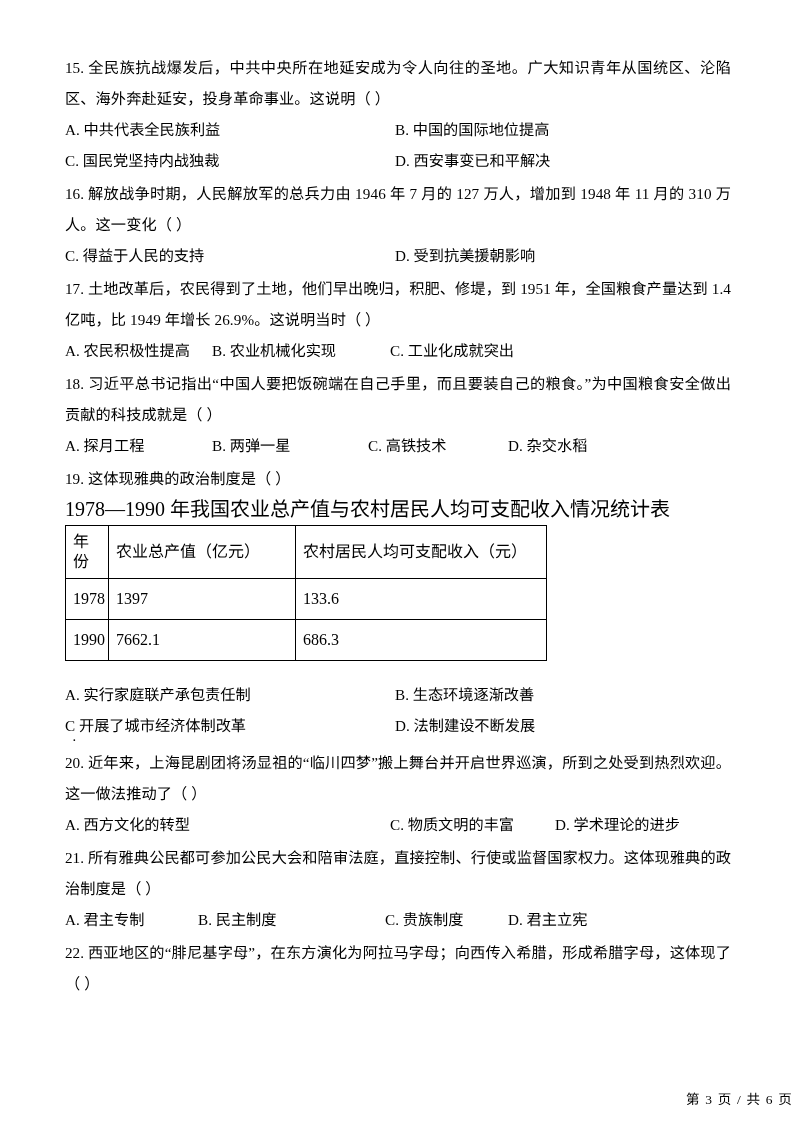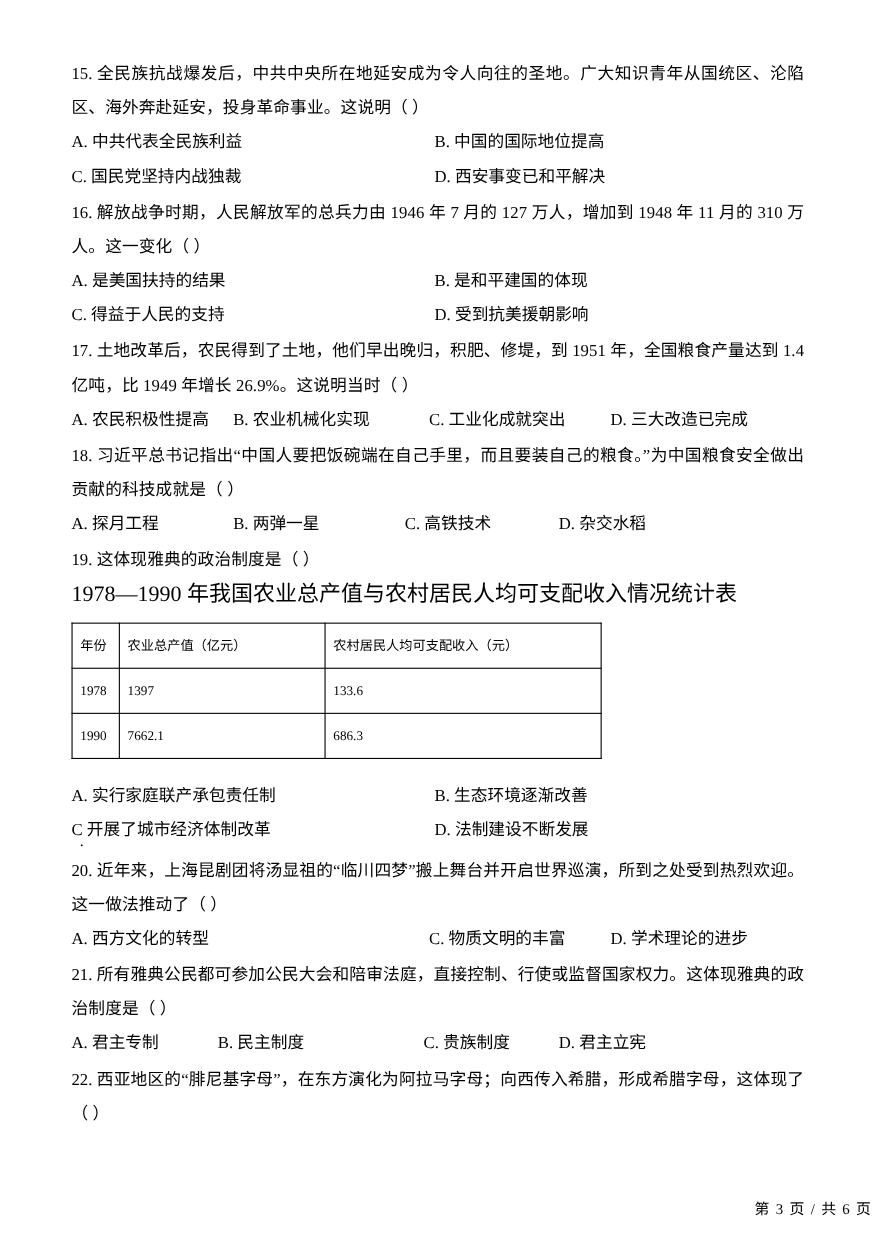--- a/index.html
+++ b/index.html
@@ -98,23 +98,23 @@
   }
   
   .table-caption {
     font-size: 20px;
     line-height: 31px;
     margin: 0;
   }
   .data-table {
     border-collapse: collapse;
     width: 481px;
-    margin: 10px 0 18px 0;
+    margin: 0 0 18px 0;
     table-layout: fixed;
-    font-size: 12px;
+    font-size: 16px;
   }
   .data-table td {
     border: 1.2px solid #000000;
     padding: 6px 7px;
     vertical-align: middle;
     height: 28px;
     line-height: 20px;
     text-align: left;
   }
   .data-table .col-year   { width: 43px;  }
@@ -153,38 +153,33 @@
           <div class="opt"><span class="lbl">C.</span> <span>国民党坚持内战独裁</span></div>
           <div class="opt"><span class="lbl">D.</span> <span>西安事变已和平解决</span></div>
         </div>
       </div>
     </div>
 
     <div class="question">
       <p class="stem"><span class="qnum">16.</span> <span>解放战争时期，人民解放军的总兵力由 1946 年 7 月的 127 万人，增加到 1948 年 11 月的 310 万人。这一变化（    ）</span></p>
       <div class="options">
         <div class="opt-row two-col">
-          <div class="opt"><span class="lbl">A.</span> <span>是美国扶持的结果</span></div>
-          <div class="opt"><span class="lbl">B.</span> <span>是和平建国的体现</span></div>
-        </div>
-        <div class="opt-row two-col">
           <div class="opt"><span class="lbl">C.</span> <span>得益于人民的支持</span></div>
           <div class="opt"><span class="lbl">D.</span> <span>受到抗美援朝影响</span></div>
         </div>
       </div>
     </div>
 
     <div class="question">
       <p class="stem"><span class="qnum">17.</span> <span>土地改革后，农民得到了土地，他们早出晚归，积肥、修堤，到 1951 年，全国粮食产量达到 1.4 亿吨，比 1949 年增长 26.9%。这说明当时（    ）</span></p>
       <div class="options">
         <div class="opt-row four-col w17">
           <div class="opt c0"><span class="lbl">A.</span> <span>农民积极性提高</span></div>
           <div class="opt c1"><span class="lbl">B.</span> <span>农业机械化实现</span></div>
           <div class="opt c2"><span class="lbl">C.</span> <span>工业化成就突出</span></div>
-          <div class="opt c3"><span class="lbl">D.</span> <span>三大改造已完成</span></div>
         </div>
       </div>
     </div>
 
     <div class="question">
       <p class="stem"><span class="qnum">18.</span> <span>习近平总书记指出“中国人要把饭碗端在自己手里，而且要装自己的粮食。”为中国粮食安全做出贡献的科技成就是（    ）</span></p>
       <div class="options">
         <div class="opt-row four-col w18">
           <div class="opt c0"><span class="lbl">A.</span> <span>探月工程</span></div>
           <div class="opt c1"><span class="lbl">B.</span> <span>两弹一星</span></div>

